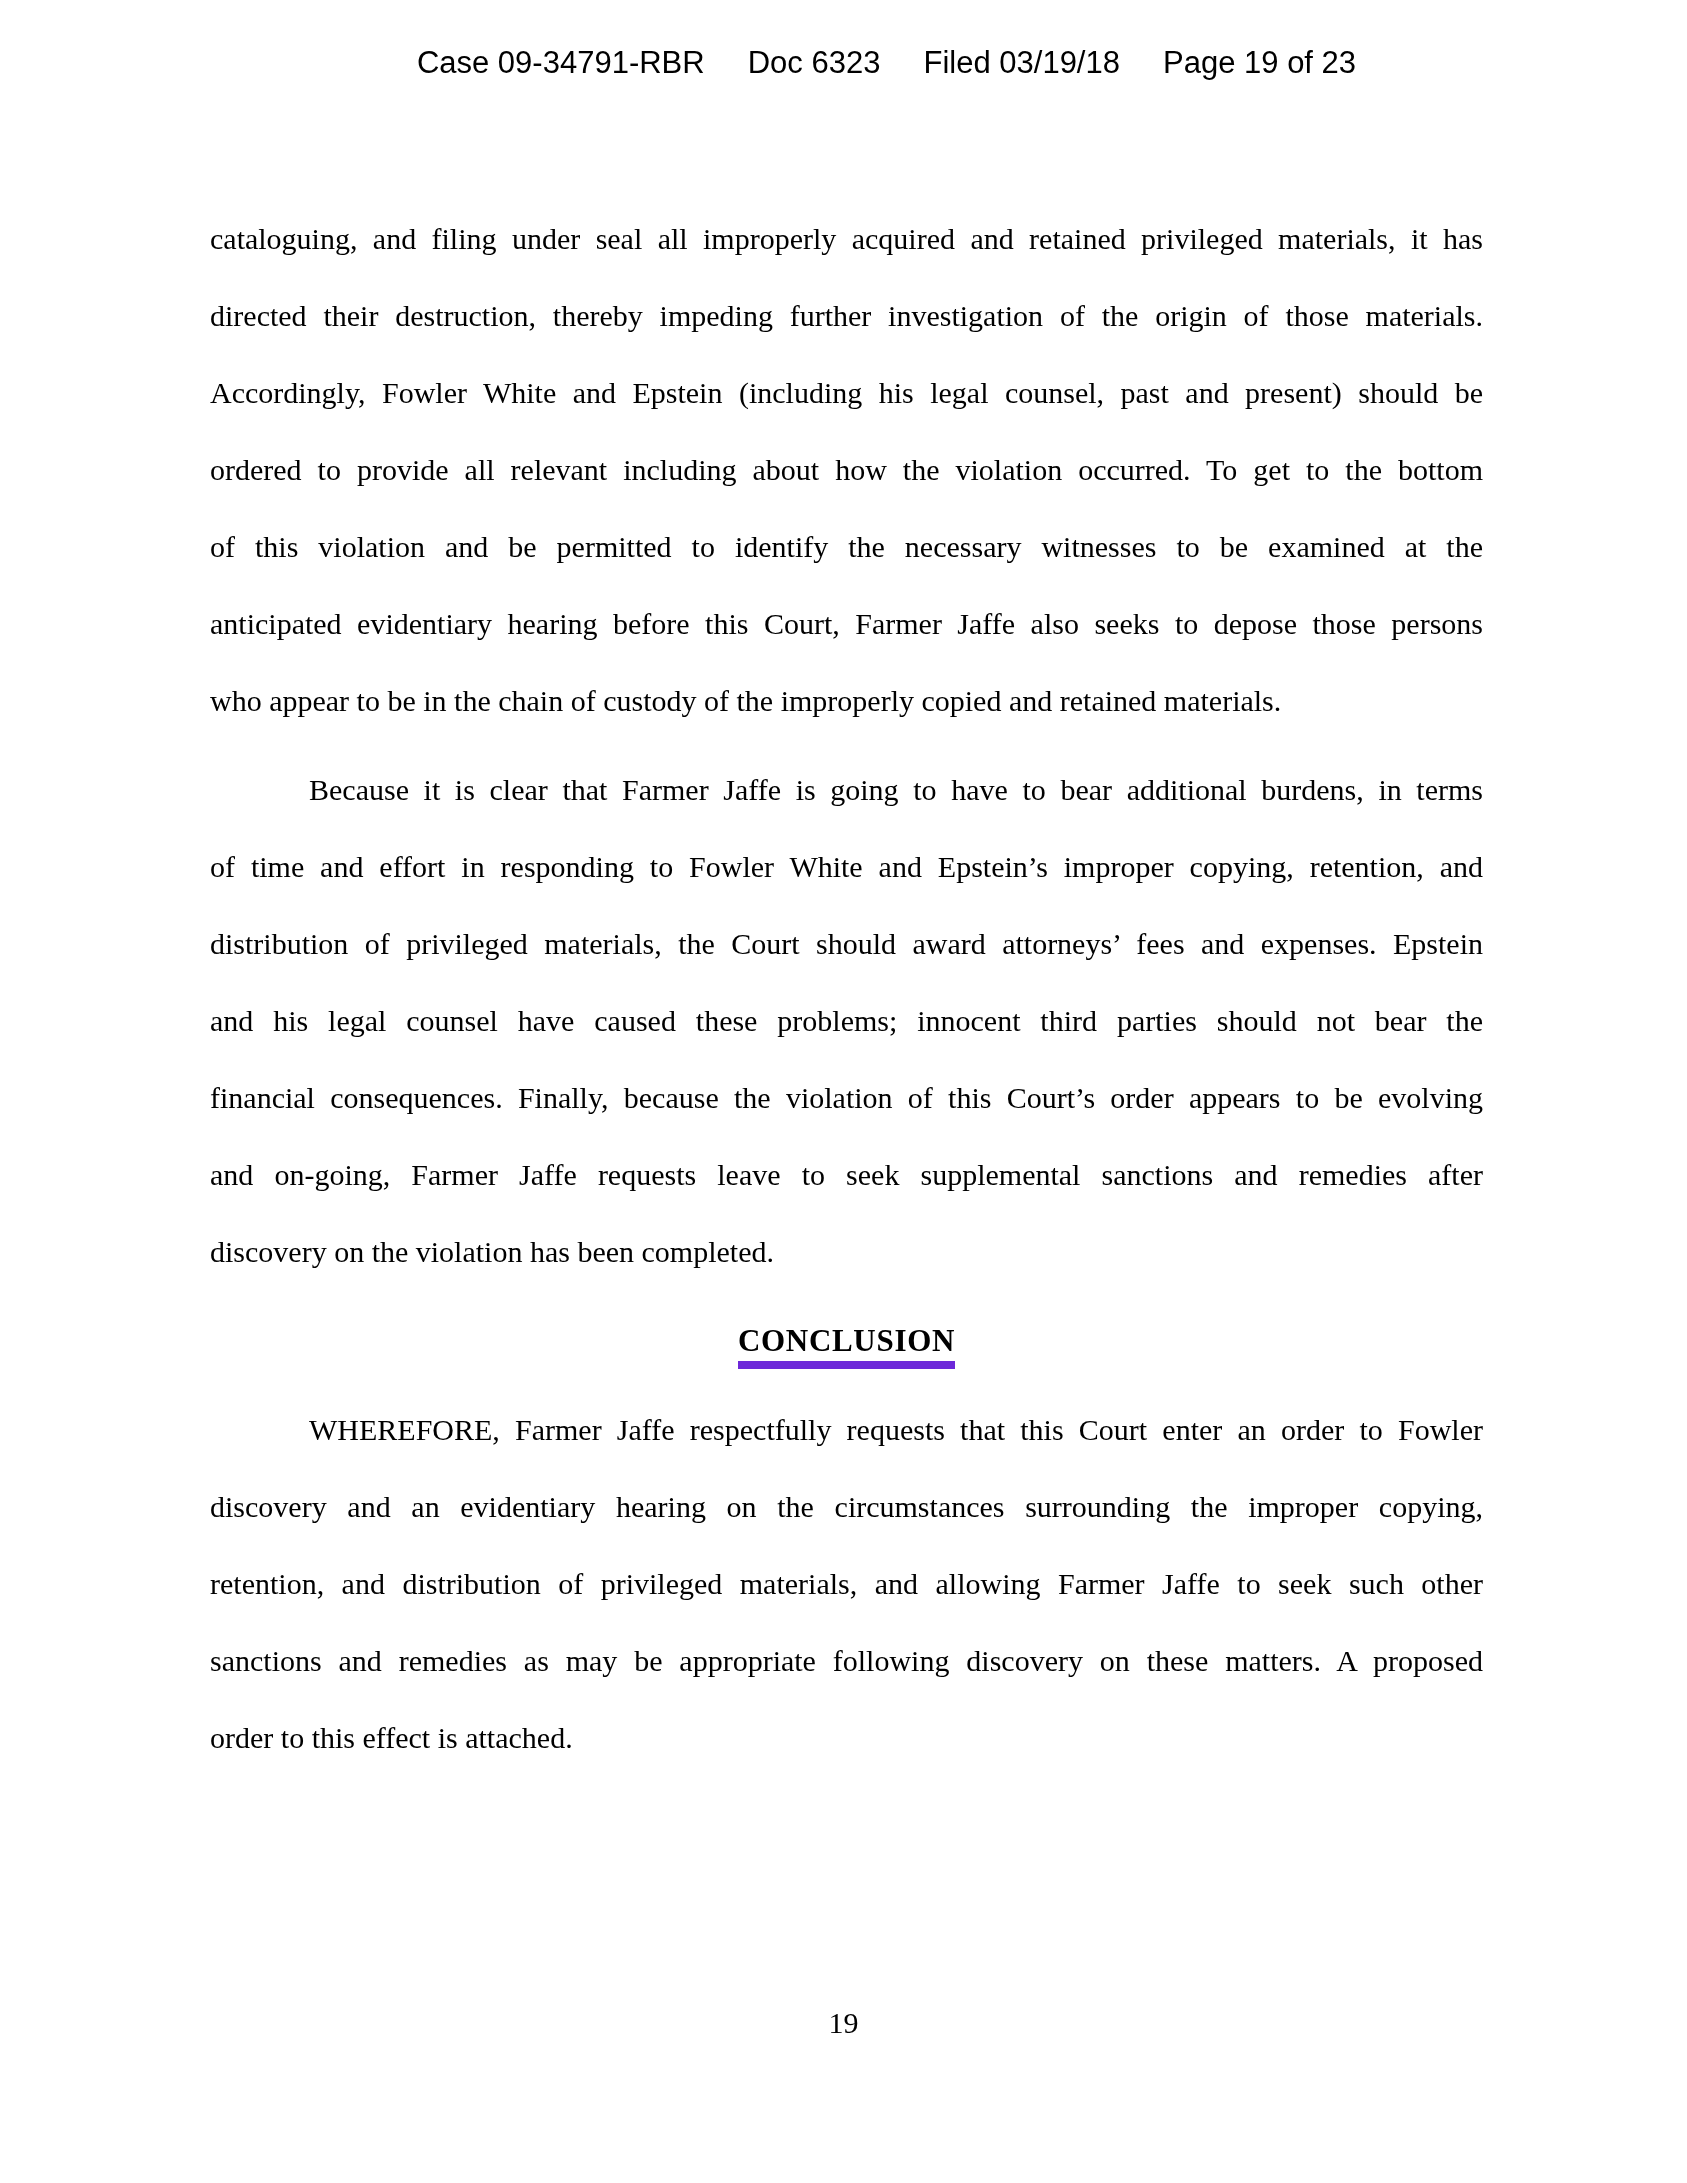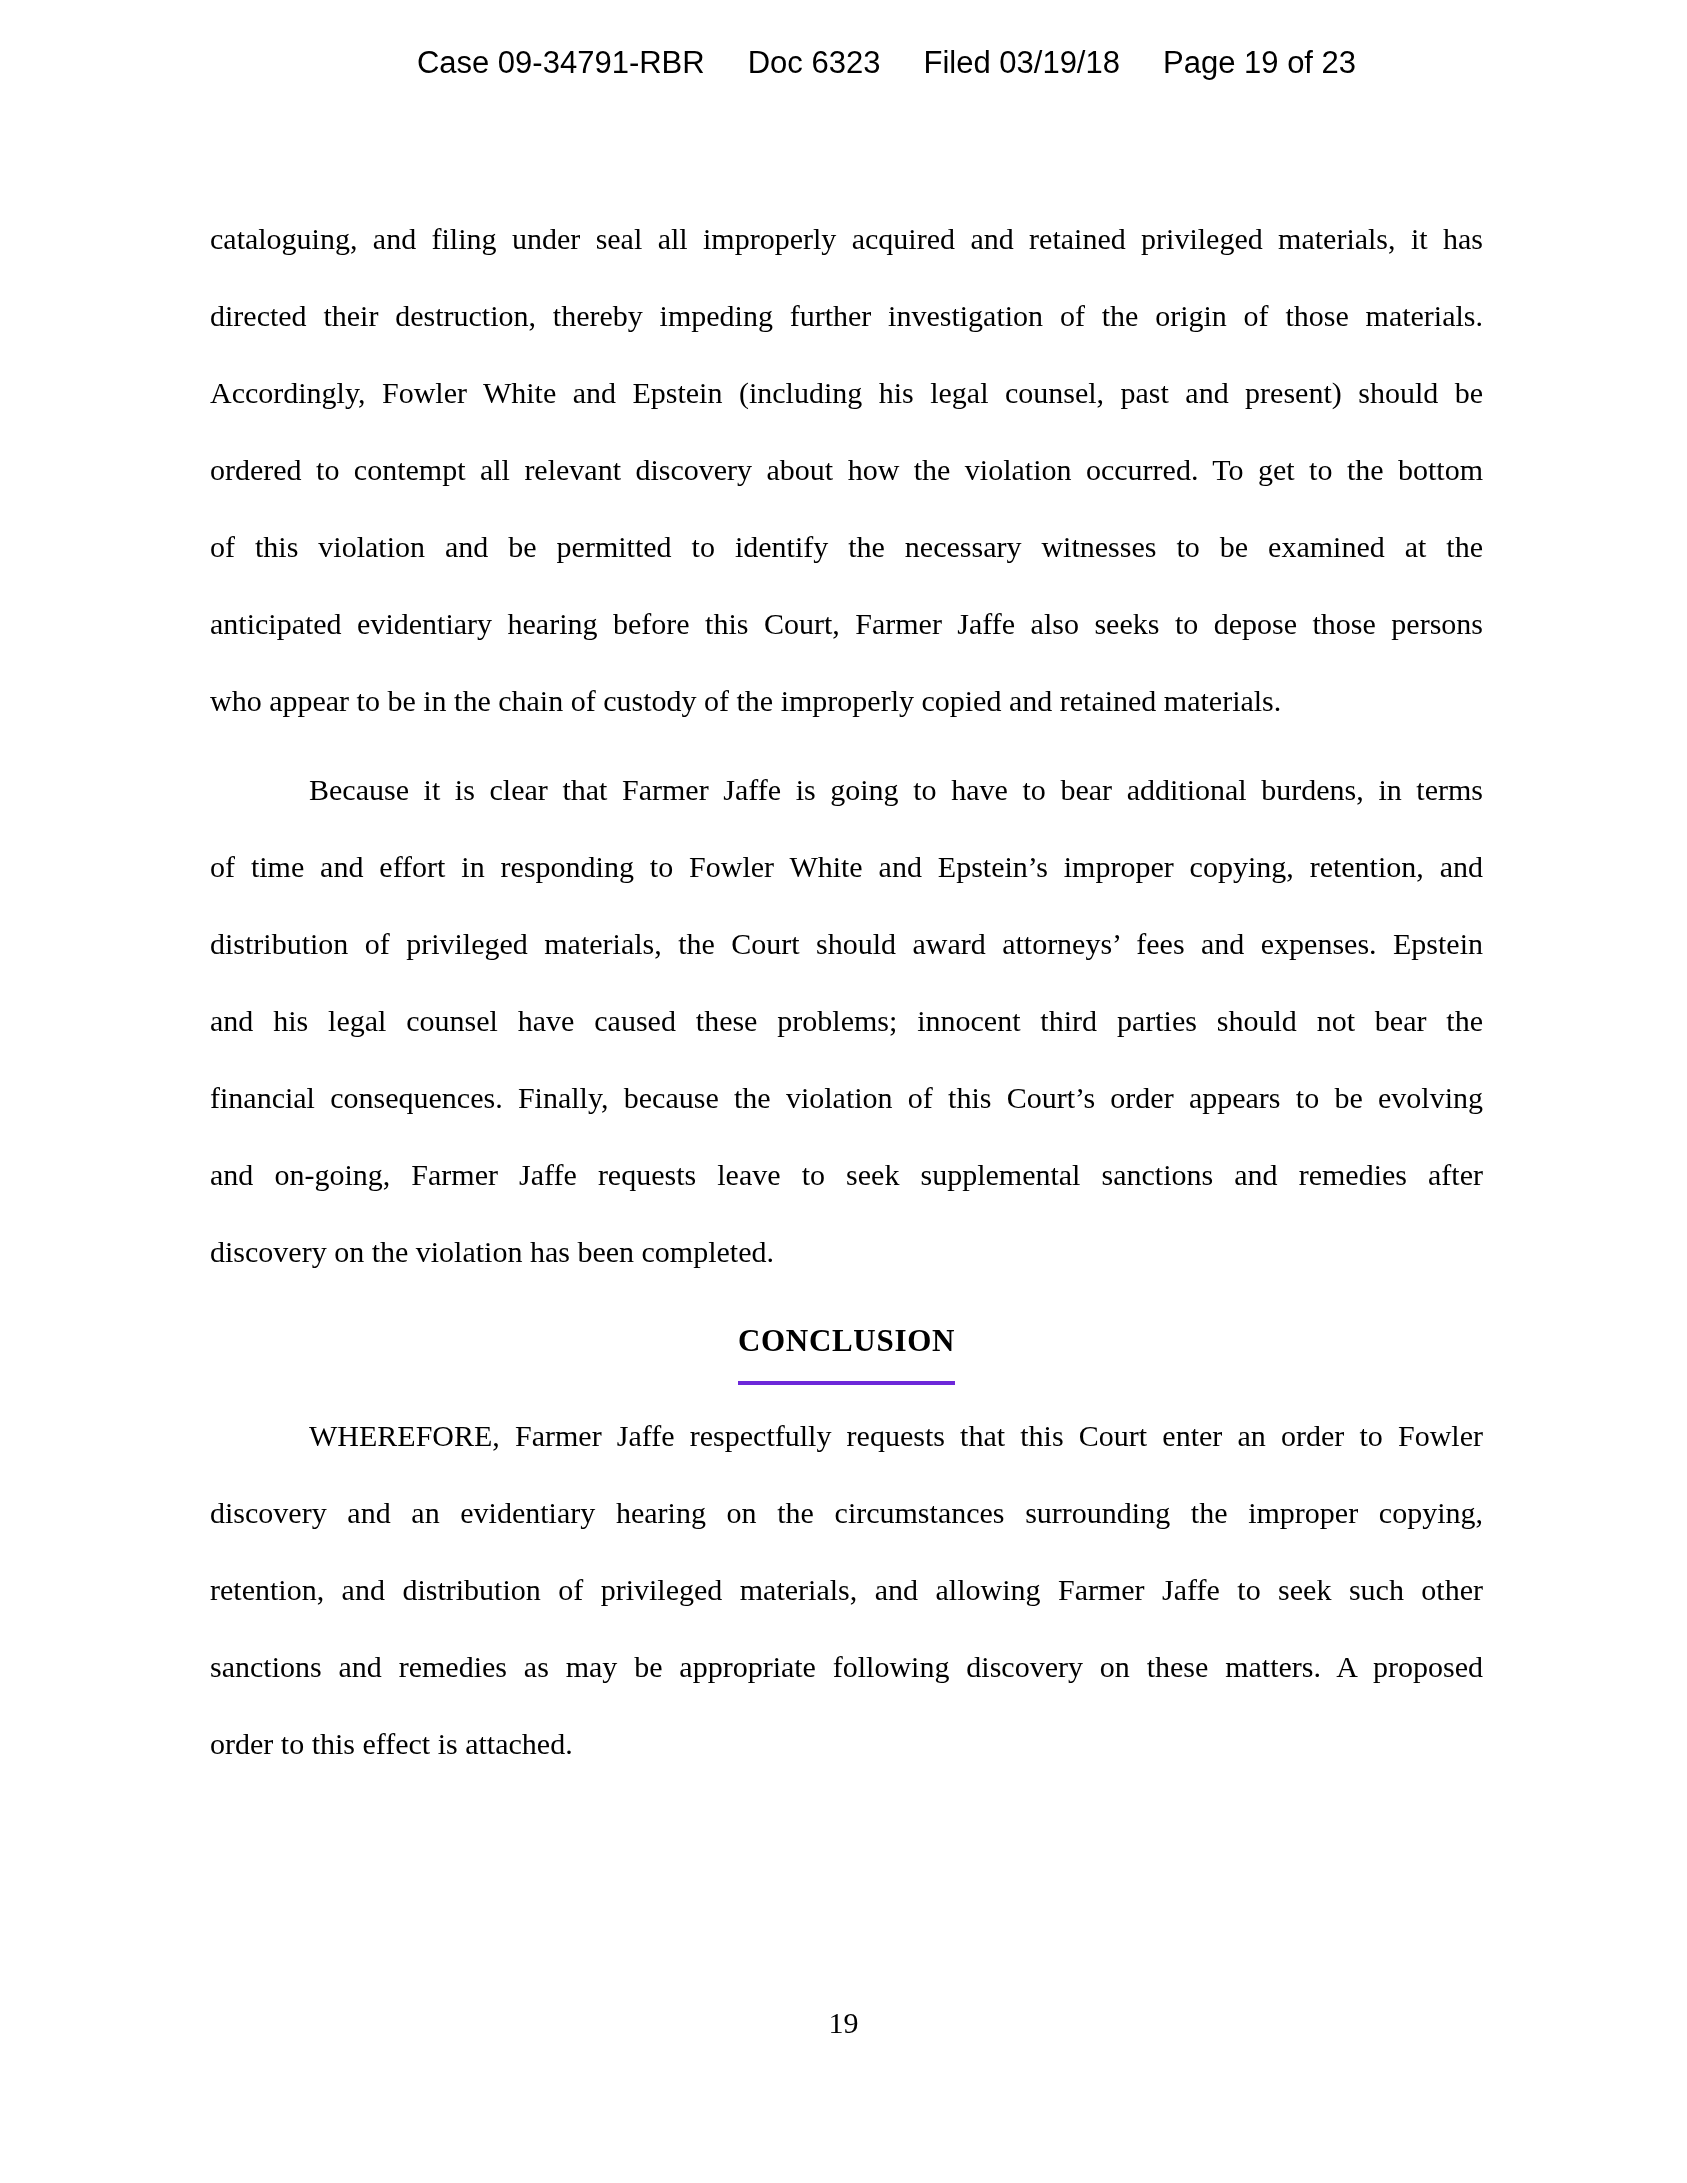--- a/index.html
+++ b/index.html
@@ -56,22 +56,22 @@
   .heading-slot {
     line-height: 77px;
     text-align: center;
     text-align-last: center;
   }
   .heading-text {
     display: inline-block;
     font-weight: bold;
     font-size: 31px;
     line-height: 40px;
-    border-bottom: 4px solid #6d28d9;
-    padding-bottom: 20px;
+    border-bottom: 8px solid #6d28d9;
+    padding-bottom: 0;
     letter-spacing: 0.7px;
   }
   .page-number {
     position: absolute;
     top: 2003px;
     left: 0;
     width: 1687px;
     text-align: center;
     font-family: "Liberation Serif", serif;
     font-size: 30px;
@@ -85,21 +85,21 @@
 
   <div class="case-stamp">Case 09-34791-RBR     Doc 6323     Filed 03/19/18     Page 19 of 23</div>
 
   <div class="body-col">
 
     <div class="para">
 
     <div class="line">cataloguing, and filing under seal all improperly acquired and retained privileged materials, it has</div>
         <div class="line">directed their destruction, thereby impeding further investigation of the origin of those materials.</div>
         <div class="line">Accordingly, Fowler White and Epstein (including his legal counsel, past and present) should be</div>
-        <div class="line">ordered to contempt all relevant discovery about how the violation occurred. To get to the bottom</div>
+        <div class="line">ordered to provide all relevant including about how the violation occurred. To get to the bottom</div>
         <div class="line">of this violation and be permitted to identify the necessary witnesses to be examined at the</div>
         <div class="line">anticipated evidentiary hearing before this Court, Farmer Jaffe also seeks to depose those persons</div>
         <div class="line">who appear to be in the chain of custody of the improperly copied and retained materials.</div>
       </div>
 
     <div class="para indented">
 
     <div class="line">Because it is clear that Farmer Jaffe is going to have to bear additional burdens, in terms</div>
         <div class="line">of time and effort in responding to Fowler White and Epstein’s improper copying, retention, and</div>
         <div class="line">distribution of privileged materials, the Court should award attorneys’ fees and expenses.  Epstein</div>

